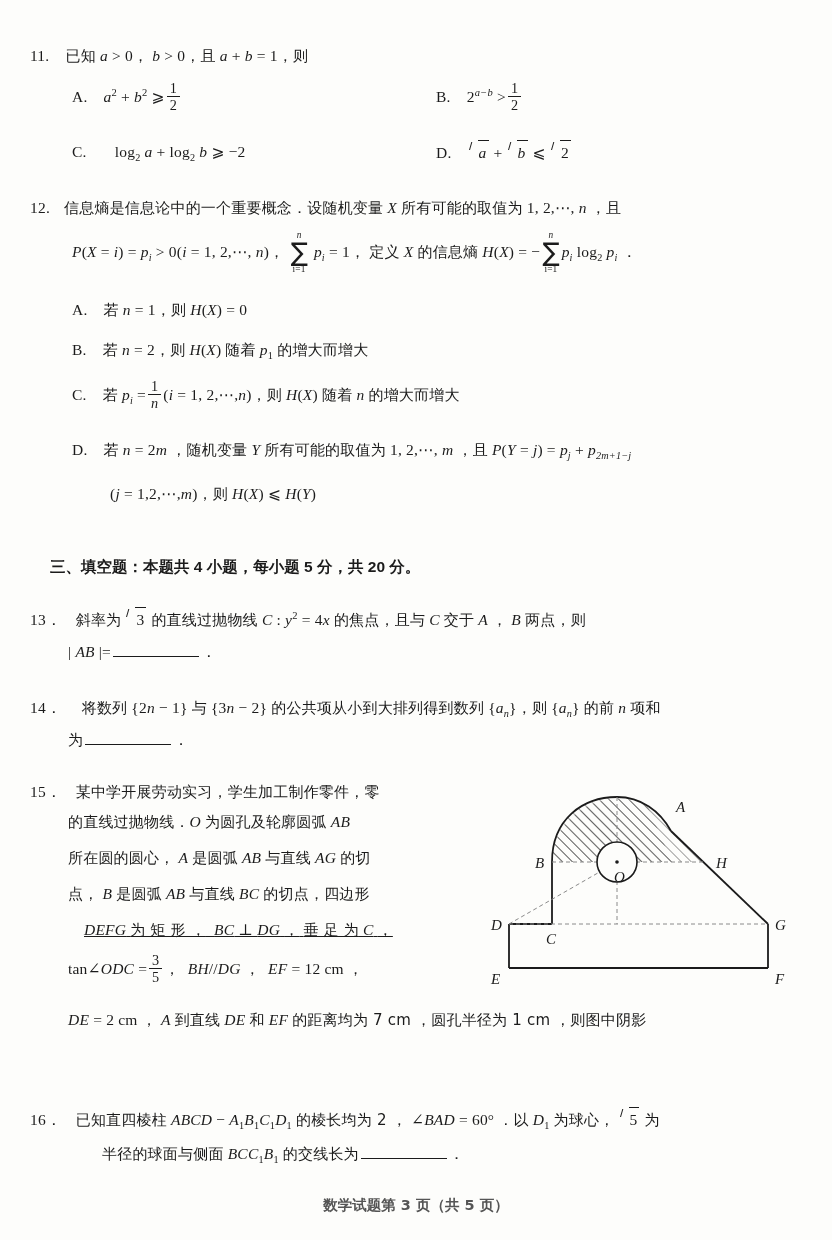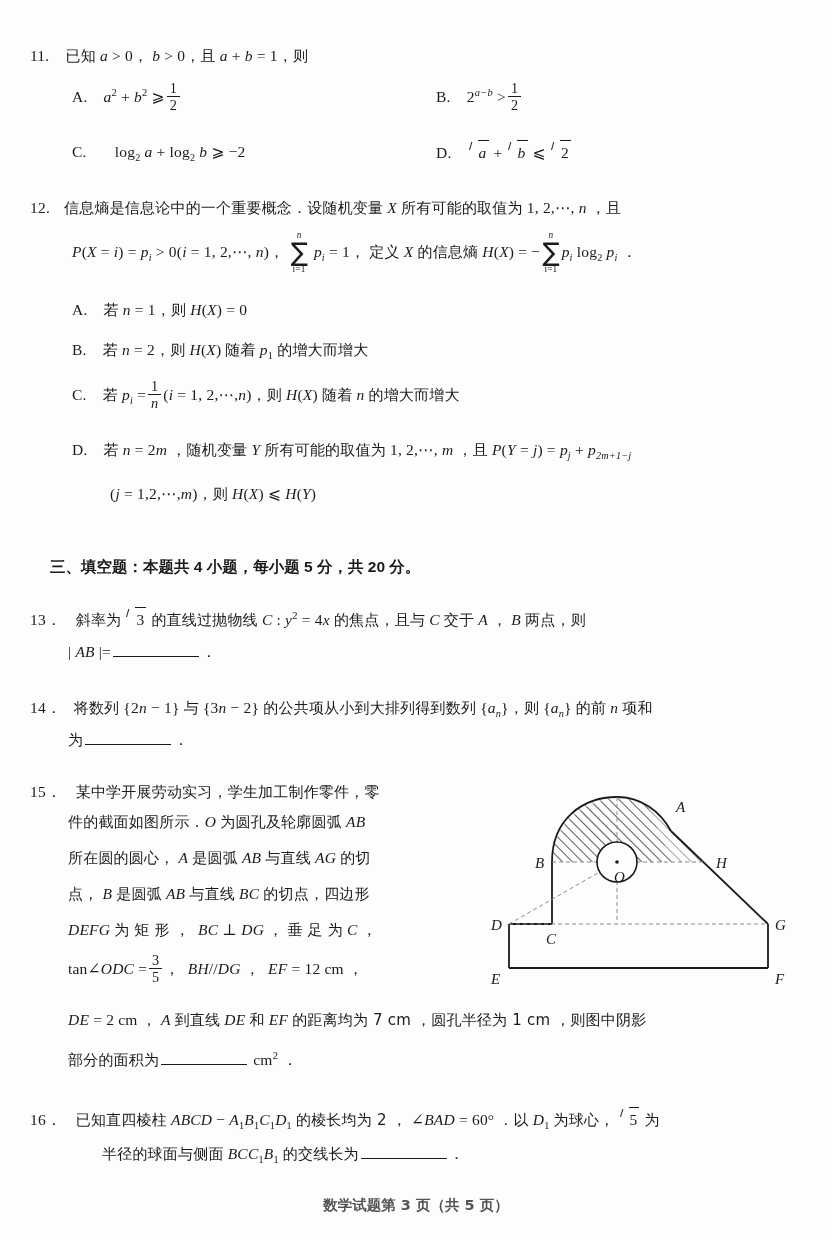--- a/index.html
+++ b/index.html
@@ -153,50 +153,47 @@
   <div class="qline" style="left:30px;top:600px;">
     <span class="num">13．</span>
     <span style="margin-left:10px;"><span class="cn">斜率为</span>&nbsp;<span class="rad"><span class="bar">3</span></span>&nbsp;<span class="cn">的直线过抛物线</span>&nbsp;<i>C</i>&nbsp;:&nbsp;<i>y</i><span class="upn">2</span>&nbsp;=&nbsp;4<i>x</i>&nbsp;<span class="cn">的焦点，且与</span>&nbsp;<i>C</i>&nbsp;<span class="cn">交于</span>&nbsp;<i>A</i>&nbsp;<span class="cn">，</span>&nbsp;<i>B</i>&nbsp;<span class="cn">两点，则</span></span>
   </div>
   <div class="qline" style="left:68px;top:640px;">
     |&nbsp;<i>AB</i>&nbsp;|=<span class="blank"></span>．
   </div>
 
   <div class="qline" style="left:30px;top:688px;">
     <span class="num">14．</span>
-    <span style="margin-left:8px;"><span class="cn">将数列</span>&nbsp;{2<i>n</i>&nbsp;−&nbsp;1}&nbsp;<span class="cn">与</span>&nbsp;{3<i>n</i>&nbsp;−&nbsp;2}&nbsp;<span class="cn">的公共项从小到大排列得到数列</span>&nbsp;{<i>a</i><span class="sub">n</span>}<span class="cn">，则</span>&nbsp;{<i>a</i><span class="sub">n</span>}&nbsp;<span class="cn">的前</span>&nbsp;<i>n</i>&nbsp;<span class="cn">项和</span></span>
+    <span style="margin-left:16px;"><span class="cn">将数列</span>&nbsp;{2<i>n</i>&nbsp;−&nbsp;1}&nbsp;<span class="cn">与</span>&nbsp;{3<i>n</i>&nbsp;−&nbsp;2}&nbsp;<span class="cn">的公共项从小到大排列得到数列</span>&nbsp;{<i>a</i><span class="sub">n</span>}<span class="cn">，则</span>&nbsp;{<i>a</i><span class="sub">n</span>}&nbsp;<span class="cn">的前</span>&nbsp;<i>n</i>&nbsp;<span class="cn">项和</span></span>
   </div>
   <div class="qline" style="left:68px;top:728px;">
     <span class="cn">为</span><span class="blank"></span>．
   </div>
 
   <div class="qline" style="left:30px;top:772px;">
     <span class="num">15．</span>
     <span class="cn" style="margin-left:10px;">某中学开展劳动实习，学生加工制作零件，零</span>
   </div>
   <div class="qline" style="left:68px;top:810px;">
-    <span class="cn">件的截面如图所示．</span><i>O</i>&nbsp;<span class="cn">为圆孔及轮廓圆弧</span>&nbsp;<i>AB</i>
+    <span class="cn">的直线过抛物线．</span><i>O</i>&nbsp;<span class="cn">为圆孔及轮廓圆弧</span>&nbsp;<i>AB</i>
   </div>
   <div class="qline" style="left:68px;top:846px;">
     <span class="cn">所在圆的圆心，</span>&nbsp;<i>A</i>&nbsp;<span class="cn">是圆弧</span>&nbsp;<i>AB</i>&nbsp;<span class="cn">与直线</span>&nbsp;<i>AG</i>&nbsp;<span class="cn">的切</span>
   </div>
   <div class="qline" style="left:68px;top:882px;">
     <span class="cn">点，</span>&nbsp;<i>B</i>&nbsp;<span class="cn">是圆弧</span>&nbsp;<i>AB</i>&nbsp;<span class="cn">与直线</span>&nbsp;<i>BC</i>&nbsp;<span class="cn">的切点，四边形</span>
   </div>
-  <div class="qline" style="left:68px;top:918px;">
+  <div class="qline" style="left:84px;top:918px;text-decoration:underline;">
     <i>DEFG</i>&nbsp;<span class="cn">为 矩 形 ，</span>&nbsp;&nbsp;<i>BC</i>&nbsp;⊥&nbsp;<i>DG</i>&nbsp;<span class="cn">，</span>&nbsp;<span class="cn">垂 足 为</span>&nbsp;<i>C</i>&nbsp;<span class="cn">，</span>
   </div>
   <div class="qline" style="left:68px;top:954px;">
     tan∠<i>ODC</i>&nbsp;=<span class="frac"><span class="n">3</span><span class="d">5</span></span><span class="cn">，</span>&nbsp;&nbsp;<i>BH</i>//<i>DG</i>&nbsp;<span class="cn">，</span>&nbsp;&nbsp;<i>EF</i>&nbsp;=&nbsp;12&nbsp;cm&nbsp;<span class="cn">，</span>
   </div>
   <div class="qline" style="left:68px;top:1008px;">
     <i>DE</i>&nbsp;=&nbsp;2&nbsp;cm&nbsp;<span class="cn">，</span>&nbsp;<i>A</i>&nbsp;<span class="cn">到直线</span>&nbsp;<i>DE</i>&nbsp;<span class="cn">和</span>&nbsp;<i>EF</i>&nbsp;<span class="cn">的距离均为 7 cm ，圆孔半径为 1 cm ，则图中阴影</span>
-  </div>
-  <div class="qline" style="left:68px;top:1048px;">
-    <span class="cn">部分的面积为</span><span class="blank"></span>&nbsp;cm<span class="upn">2</span>&nbsp;．
   </div>
 
   <div class="figwrap" style="left:478px;top:778px;width:330px;height:222px;">
     <svg width="330" height="222" viewBox="0 0 330 222">
       <defs>
         <pattern id="hatch" width="7" height="7" patternUnits="userSpaceOnUse" patternTransform="rotate(-45)">
           <line x1="0" y1="0" x2="0" y2="7" stroke="#2a2a2a" stroke-width="0.9"></line>
         </pattern>
 
         <mask id="holemask">

